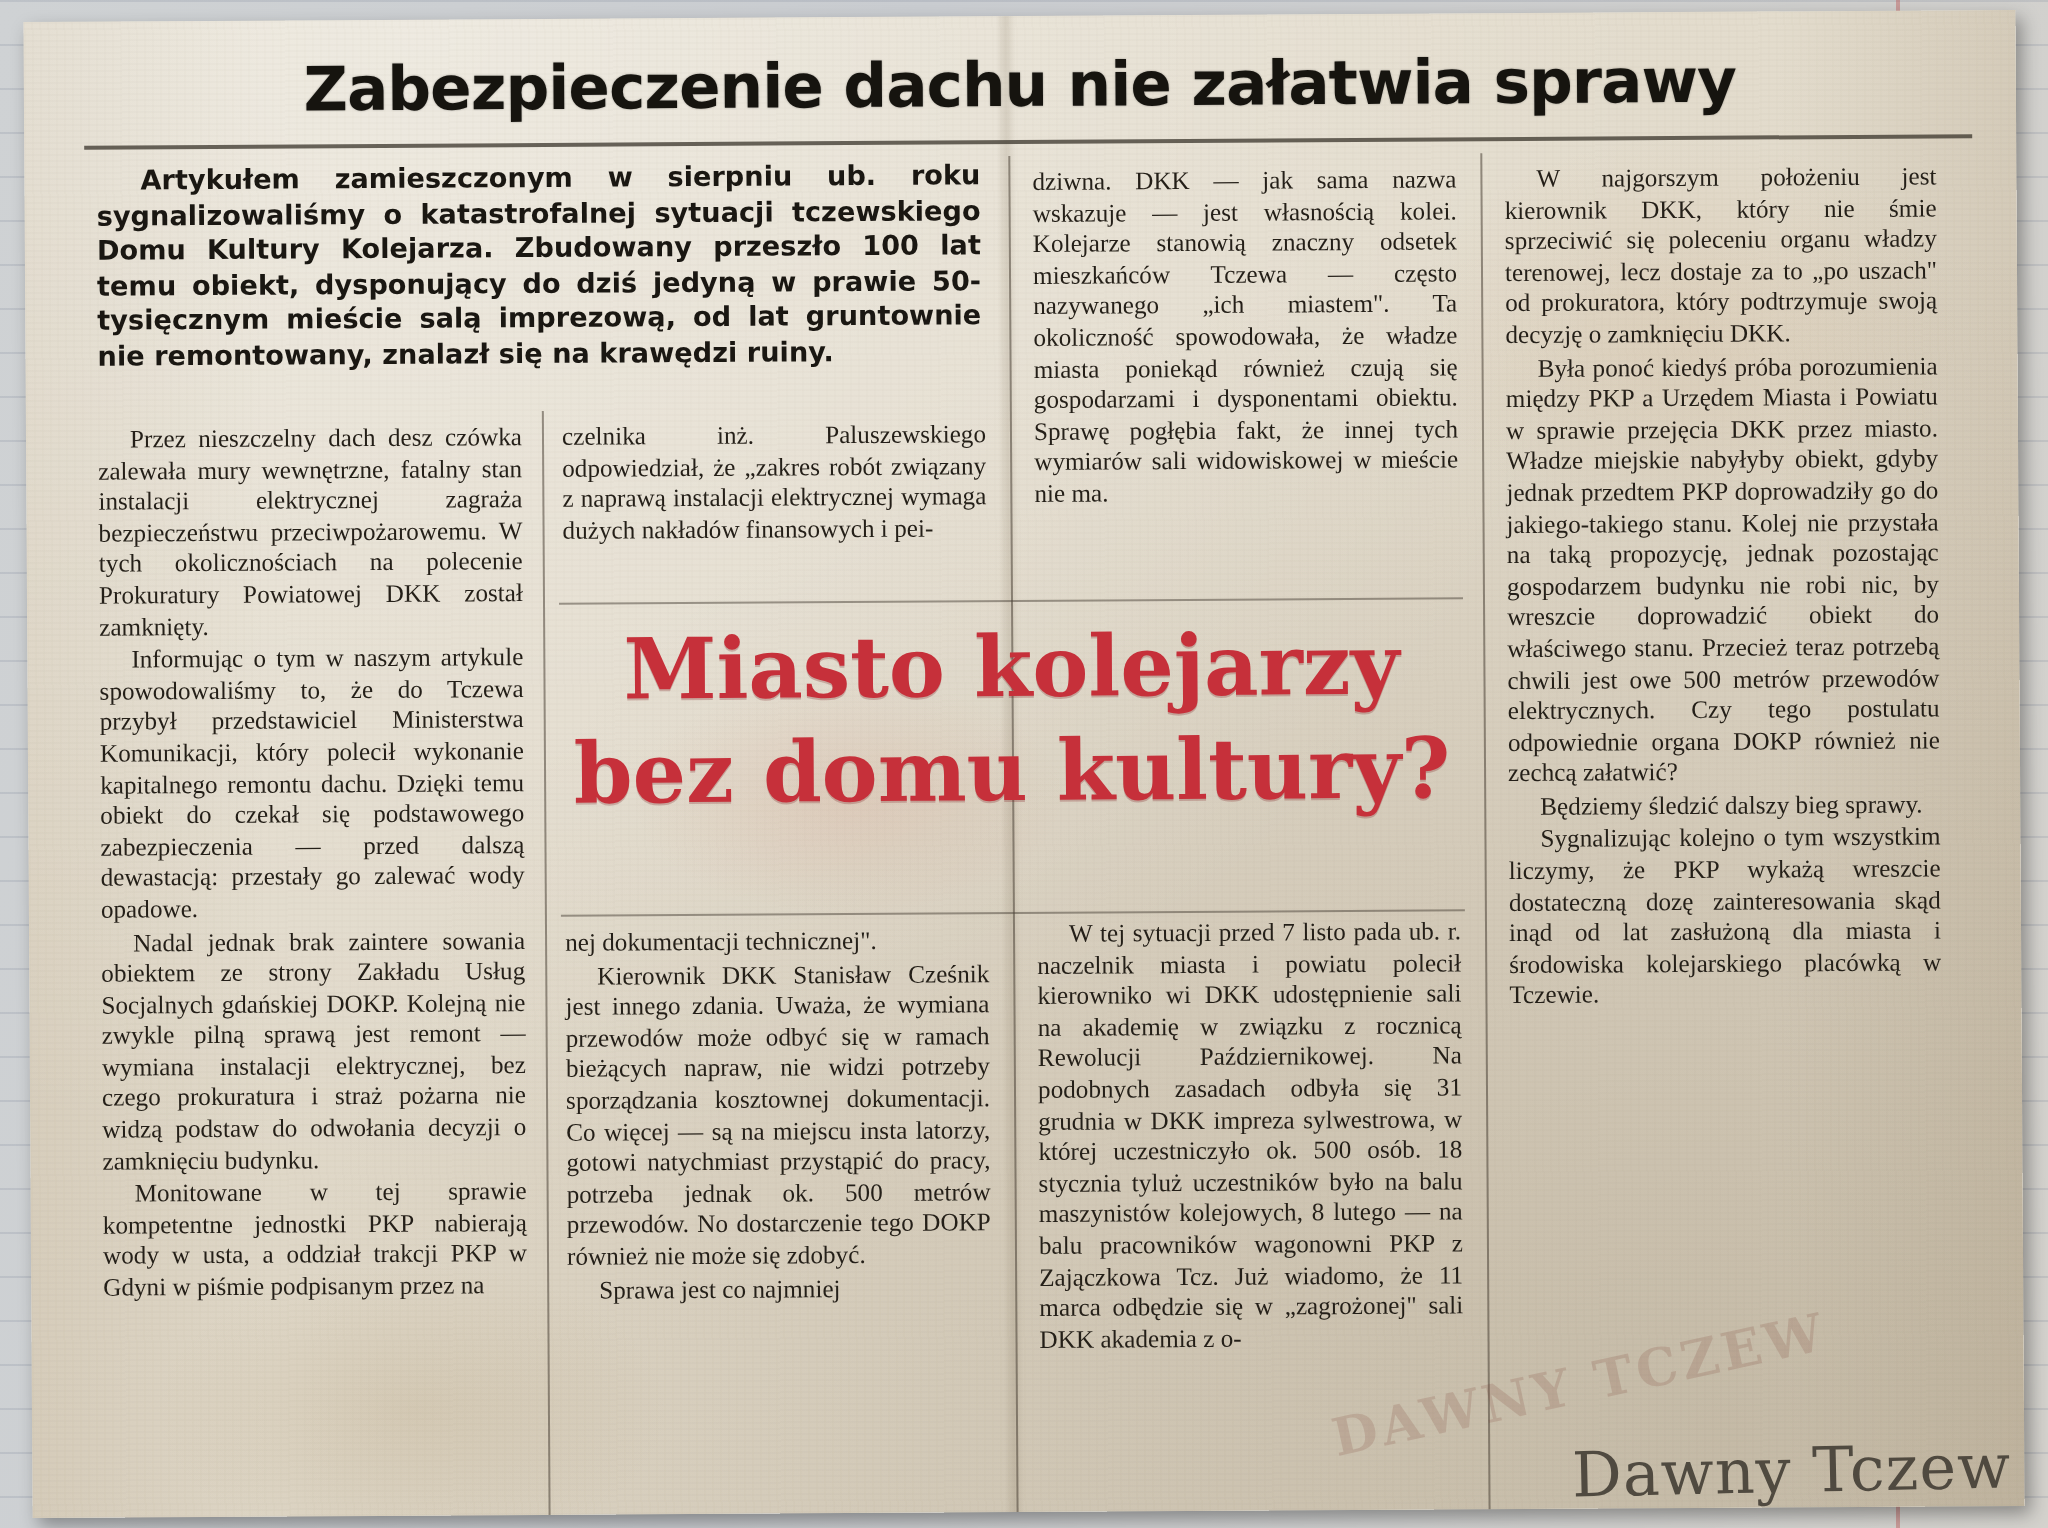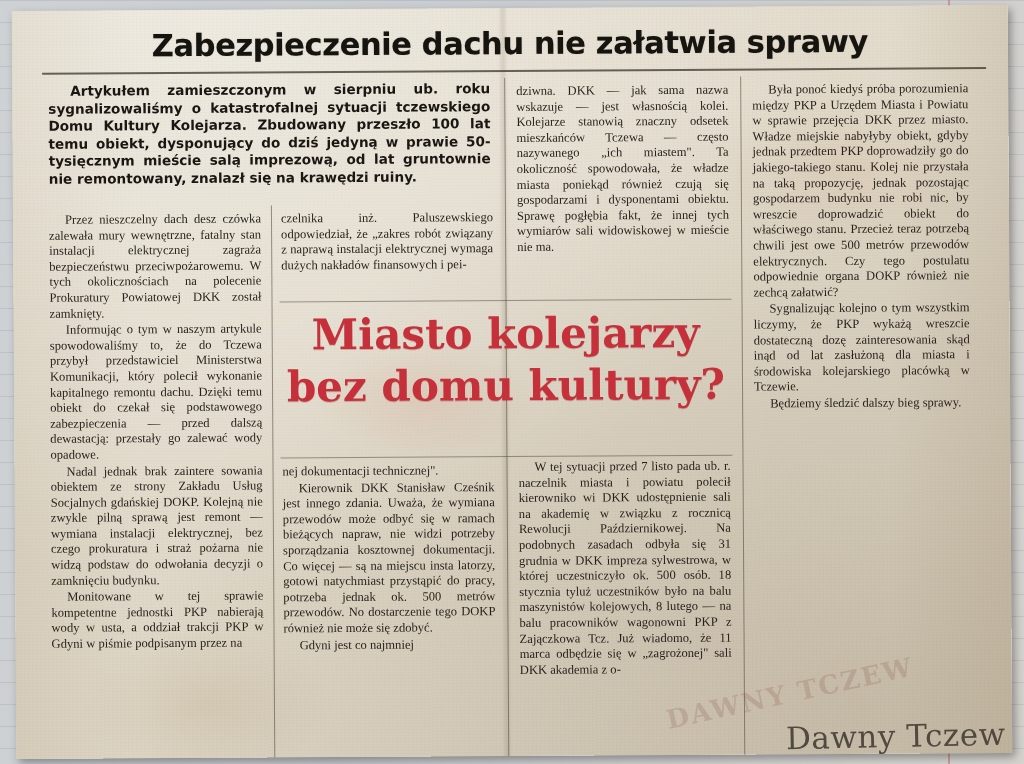--- a/index.html
+++ b/index.html
@@ -232,34 +232,35 @@
     <div class="hrule" id="hr-pull-top"></div>
     <div class="pull">
       <span class="l1">Miasto kolejarzy</span>
       <span class="l2">bez domu kultury?</span>
     </div>
     <div class="hrule" id="hr-pull-bot"></div>
 
     <div class="col" id="col2b">
       <p style="text-indent:0">nej dokumentacji technicznej".</p>
       <p>Kierownik DKK Stanisław Cześnik jest innego zdania. Uważa, że wymiana przewodów może odbyć się w ramach bieżących napraw, nie widzi potrzeby sporządzania kosztownej dokumentacji. Co więcej — są na miejscu insta latorzy, gotowi natychmiast przystąpić do pracy, potrzeba jednak ok. 500 metrów przewodów. No dostarczenie tego DOKP również nie może się zdobyć.</p>
-      <p>Gdyni jest co najmniej</p>
+      <p>Sprawa jest co najmniej</p>
     </div>
 
     <div class="col" id="col3a">
       <p style="text-indent:0">dziwna. DKK — jak sama nazwa wskazuje — jest własnością kolei. Kolejarze stanowią znaczny odsetek mieszkańców Tczewa — często nazywanego „ich miastem". Ta okoliczność spowodowała, że władze miasta poniekąd również czują się gospodarzami i dysponentami obiektu. Sprawę pogłębia fakt, że innej tych wymiarów sali widowiskowej w mieście nie ma.</p>
     </div>
 
     <div class="col" id="col3b">
       <p>W tej sytuacji przed 7 listo pada ub. r. naczelnik miasta i powiatu polecił kierowniko wi DKK udostępnienie sali na akademię w związku z rocznicą Rewolucji Październikowej. Na podobnych zasadach odbyła się 31 grudnia w DKK impreza sylwestrowa, w której uczestniczyło ok. 500 osób. 18 stycznia tyluż uczestników było na balu maszynistów kolejowych, 8 lutego — na balu pracowników wagonowni PKP z Zajączkowa Tcz. Już wiadomo, że 11 marca odbędzie się w „zagrożonej" sali DKK akademia z o-</p>
     </div>
 
     <div class="col" id="col4">
+      <p>W najgorszym położeniu jest kierownik DKK, który nie śmie sprzeciwić się poleceniu organu władzy terenowej, lecz dostaje za to „po uszach" od prokuratora, który podtrzymuje swoją decyzję o zamknięciu DKK.</p>
       <p>Była ponoć kiedyś próba porozumienia między PKP a Urzędem Miasta i Powiatu w sprawie przejęcia DKK przez miasto. Władze miejskie nabyłyby obiekt, gdyby jednak przedtem PKP doprowadziły go do jakiego-takiego stanu. Kolej nie przystała na taką propozycję, jednak pozostając gospodarzem budynku nie robi nic, by wreszcie doprowadzić obiekt do właściwego stanu. Przecież teraz potrzebą chwili jest owe 500 metrów przewodów elektrycznych. Czy tego postulatu odpowiednie organa DOKP również nie zechcą załatwić?</p>
+      <p>Będziemy śledzić dalszy bieg sprawy.</p>
       <p>Sygnalizując kolejno o tym wszystkim liczymy, że PKP wykażą wreszcie dostateczną dozę zainteresowania skąd inąd od lat zasłużoną dla miasta i środowiska kolejarskiego placówką w Tczewie.</p>
-      <p>Będziemy śledzić dalszy bieg sprawy.</p>
     </div>
 
     <div class="watermark-ghost">DAWNY TCZEW</div>
   </div>
 
   <div class="watermark">Dawny Tczew</div>
 </div>
 
 </body></html>

